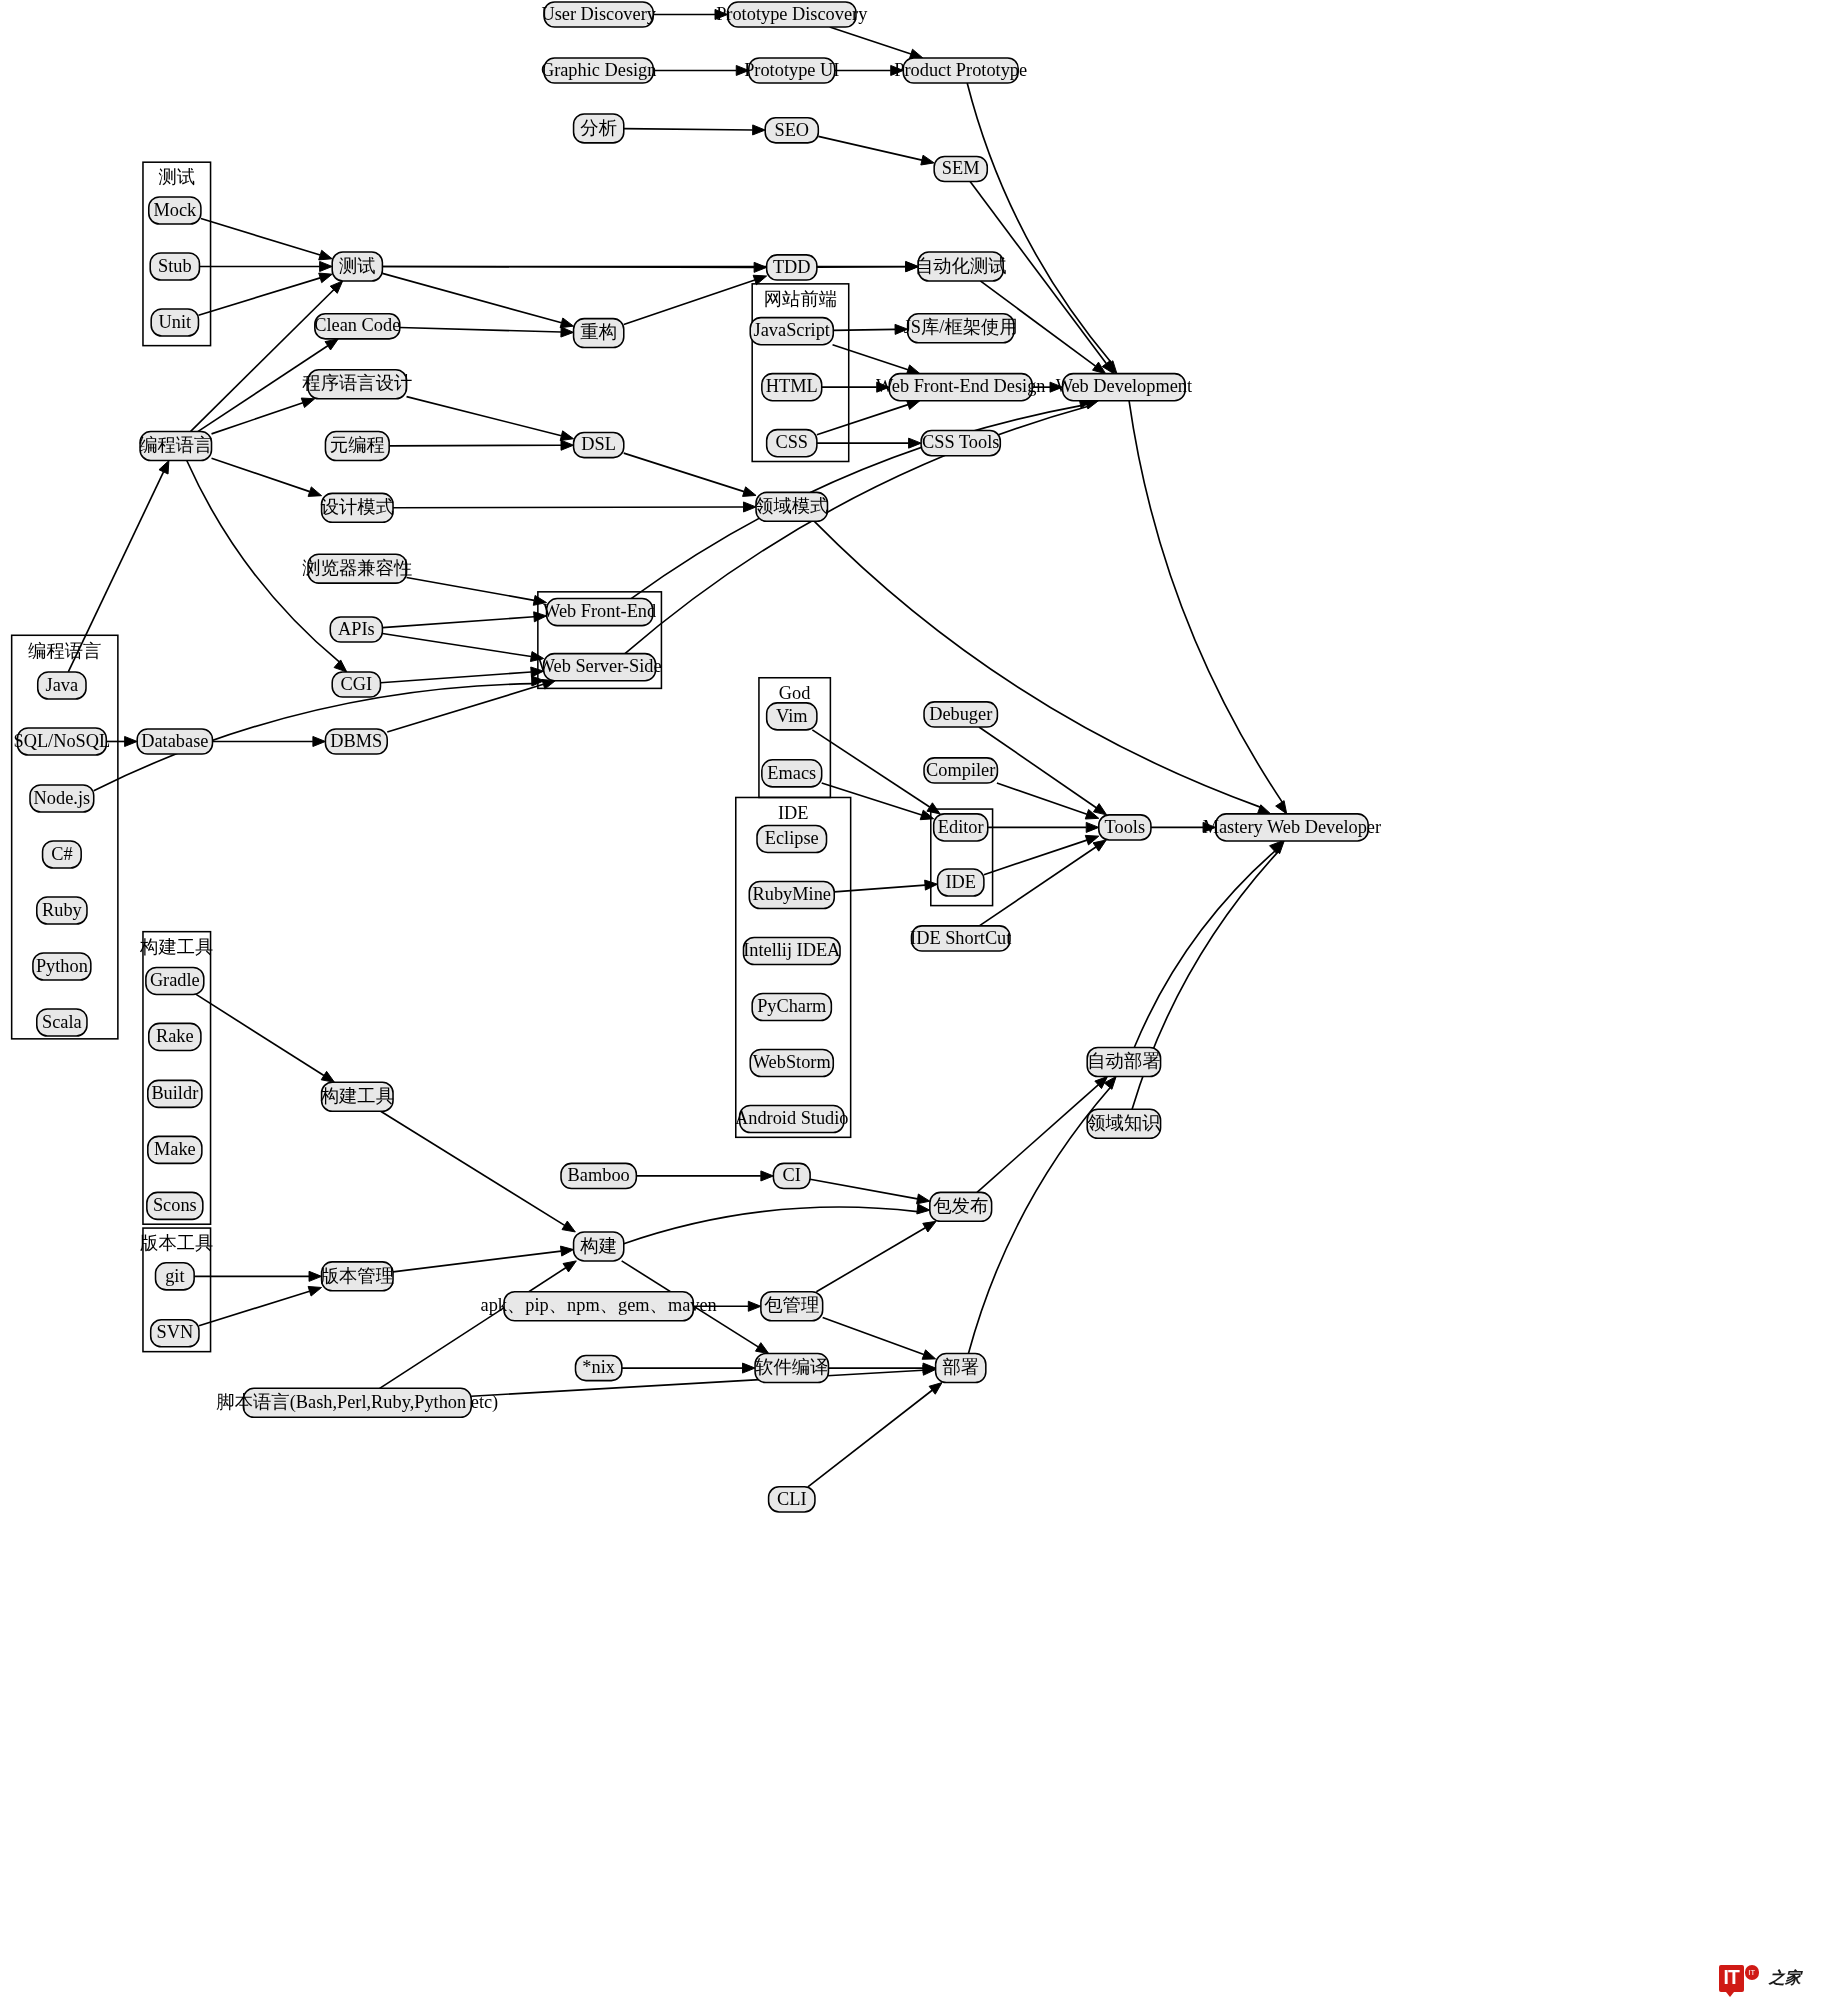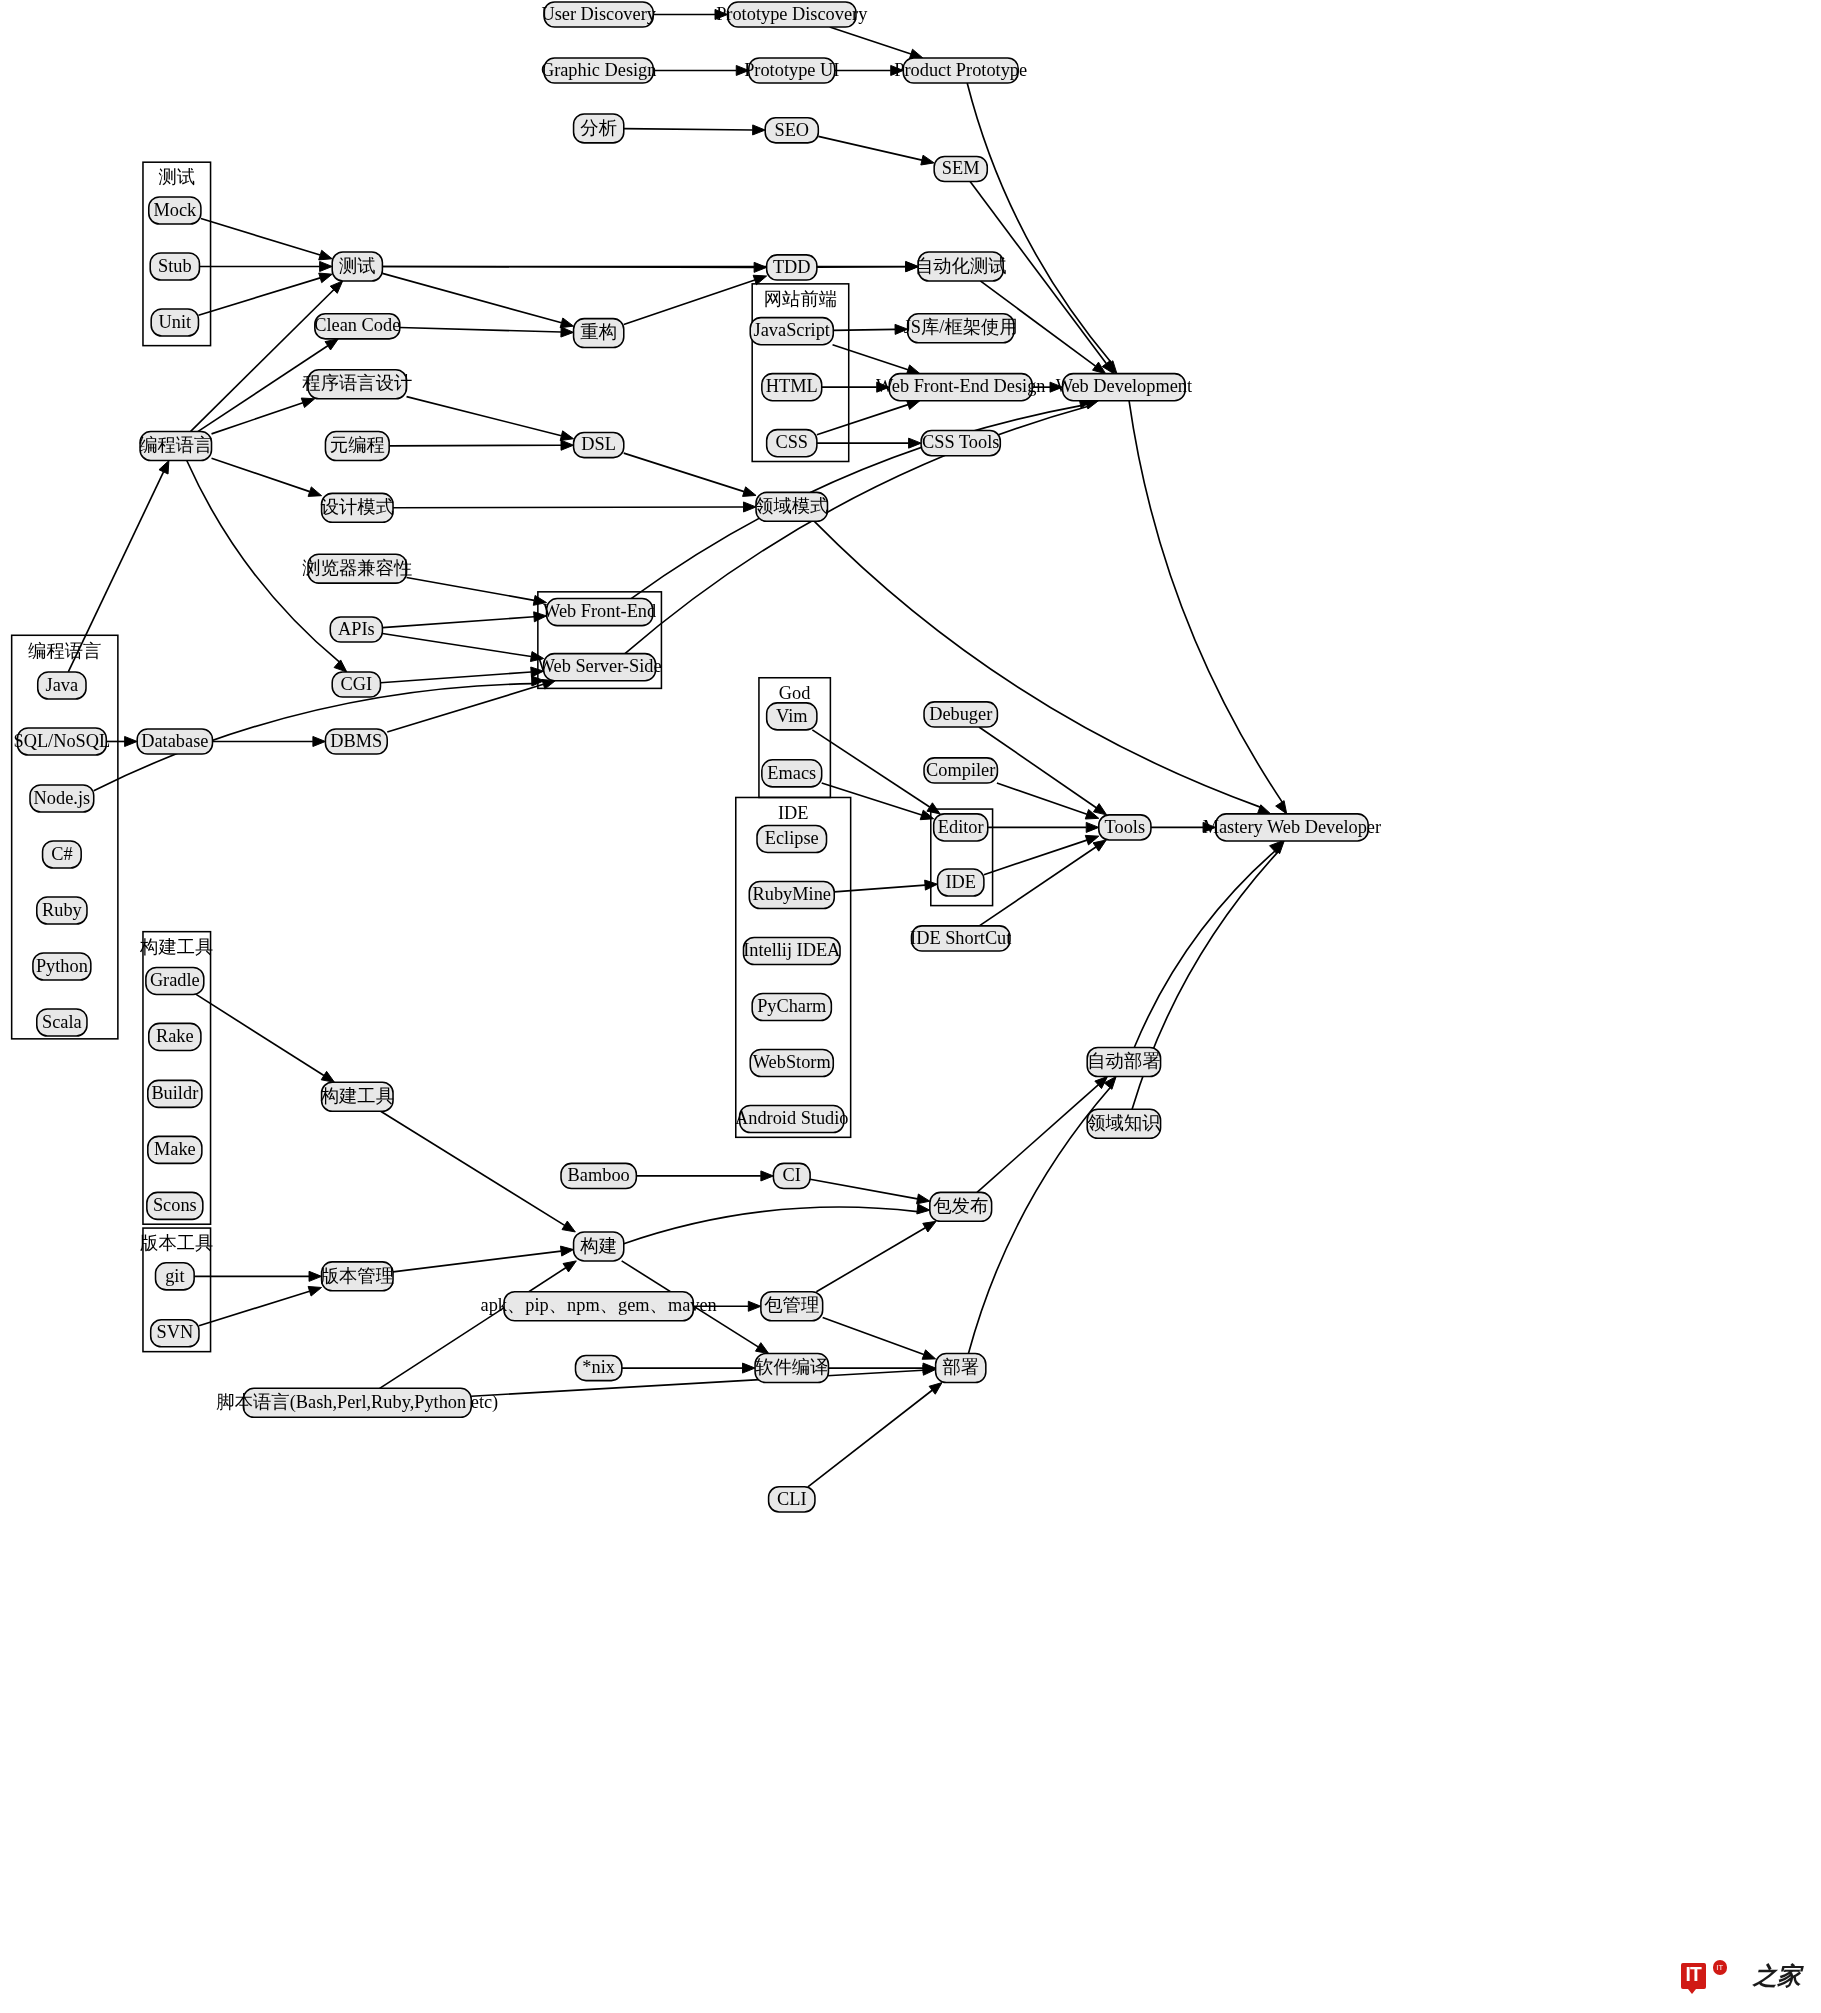--- a/index.html
+++ b/index.html
@@ -5,25 +5,25 @@
   html,body{margin:0;padding:0;background:#ffffff;}
   body{font-family:"Liberation Serif", serif;}
   #canvas{position:relative;width:1822px;height:2013px;background:#fff;overflow:hidden;}
   svg.layer{position:absolute;left:0;top:0;width:1822px;height:2013px;}
   .node-rect{fill:#e8e8e8;stroke:#000;stroke-width:1.6;}
   .cluster-rect{fill:none;stroke:#000;stroke-width:1.6;}
   .node-label{font-family:"Liberation Serif", serif;font-size:19px;fill:#000;text-anchor:middle;dominant-baseline:middle;}
   .cluster-label{font-family:"Liberation Serif", serif;font-size:19px;fill:#000;text-anchor:middle;}
   .edge{fill:none;stroke:#000;stroke-width:1.7;}
   .arrowhead{fill:#000;stroke:#000;stroke-width:1;}
-  #watermark{position:absolute;right:21px;bottom:21px;display:flex;align-items:center;gap:8px;}
+  #watermark{position:absolute;right:21px;bottom:21px;display:flex;align-items:center;gap:2px;}
   .wm-box{background:#d01a15;color:#fff;font-family:"Liberation Sans",sans-serif;font-weight:bold;font-size:19.3px;line-height:1;padding:2.9px 4.8px 4.8px 4.8px;border-radius:1.9px;letter-spacing:-1px;position:relative;}
   .wm-box:after{content:"";position:absolute;left:6.8px;bottom:-4.8px;width:0;height:0;border-left:4.8px solid transparent;border-right:4.8px solid transparent;border-top:5.8px solid #d01a15;}
   .wm-dot{background:#d01a15;color:#fff;font-family:"Liberation Sans",sans-serif;font-size:7.7px;border-radius:50%;width:14.5px;height:14.5px;display:flex;align-items:center;justify-content:center;align-self:flex-start;margin-left:-1px;}
-  .wm-cn{font-family:"Liberation Serif",serif;font-size:24px;color:#1a1a1a;font-weight:bold;font-style:italic;margin-left:18px;}
+  .wm-cn{font-family:"Liberation Serif",serif;font-size:16px;color:#1a1a1a;font-weight:bold;font-style:italic;margin-left:8px;}
 </style>
 </head>
 <body>
 
 <div id="canvas">
   <svg class="layer" id="edge-layer" viewBox="0 0 1887 2085">
       <g>
         <path d="M 676.5 15 L 740.5 15" class="edge"></path>
         <polygon points="753.5,15 740.5,9.8 740.5,20.2" class="arrowhead"></polygon>
       </g>

